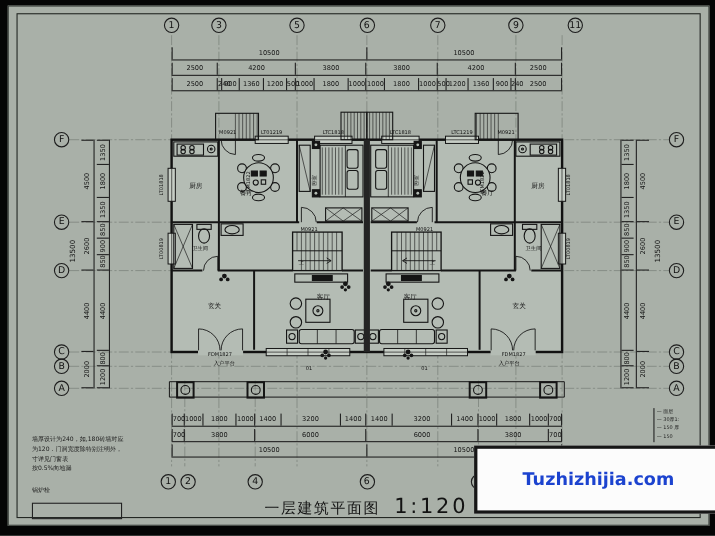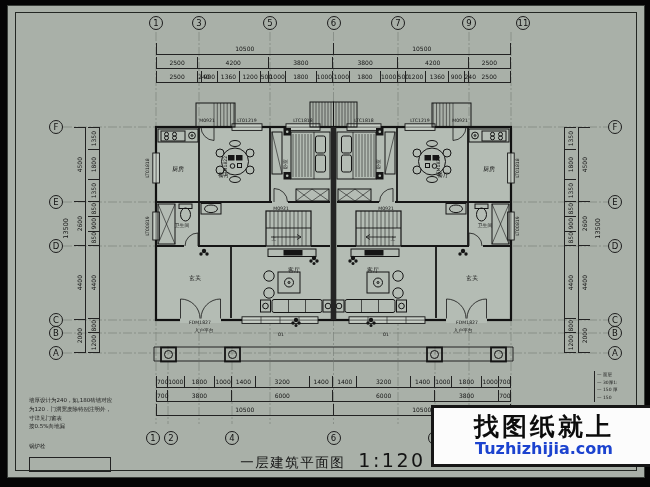--- a/index.html
+++ b/index.html
@@ -280,21 +280,20 @@
   </div>
 
   <div class="vtext" style="left:54px;top:212px;">13500</div>
   <div class="vtext" style="left:586px;top:212px;">13500</div>
 
   <div class="title-bar">
     <span class="title-zh">一层建筑平面图</span><span class="title-scale">1:120</span>
   </div>
 
   <div class="watermark">
-    <div class="wm1">找图纸就上</div>
     <div class="wm2">Tuzhizhijia.com</div>
   </div>
 <div class="dim-row" style="left: 148px; top: 37px; width: 355px;">
       <div class="dim-seg" style="width: 50%;">10500</div>
       <div class="dim-seg" style="width: 50%;">10500</div>
     </div>
     <div class="dim-row" style="left: 148px; top: 51px; width: 355px;">
       <div class="dim-seg" style="width: 11.9048%;">2500</div>
       <div class="dim-seg" style="width: 20%;">4200</div>
       <div class="dim-seg" style="width: 18.0952%;">3800</div>

